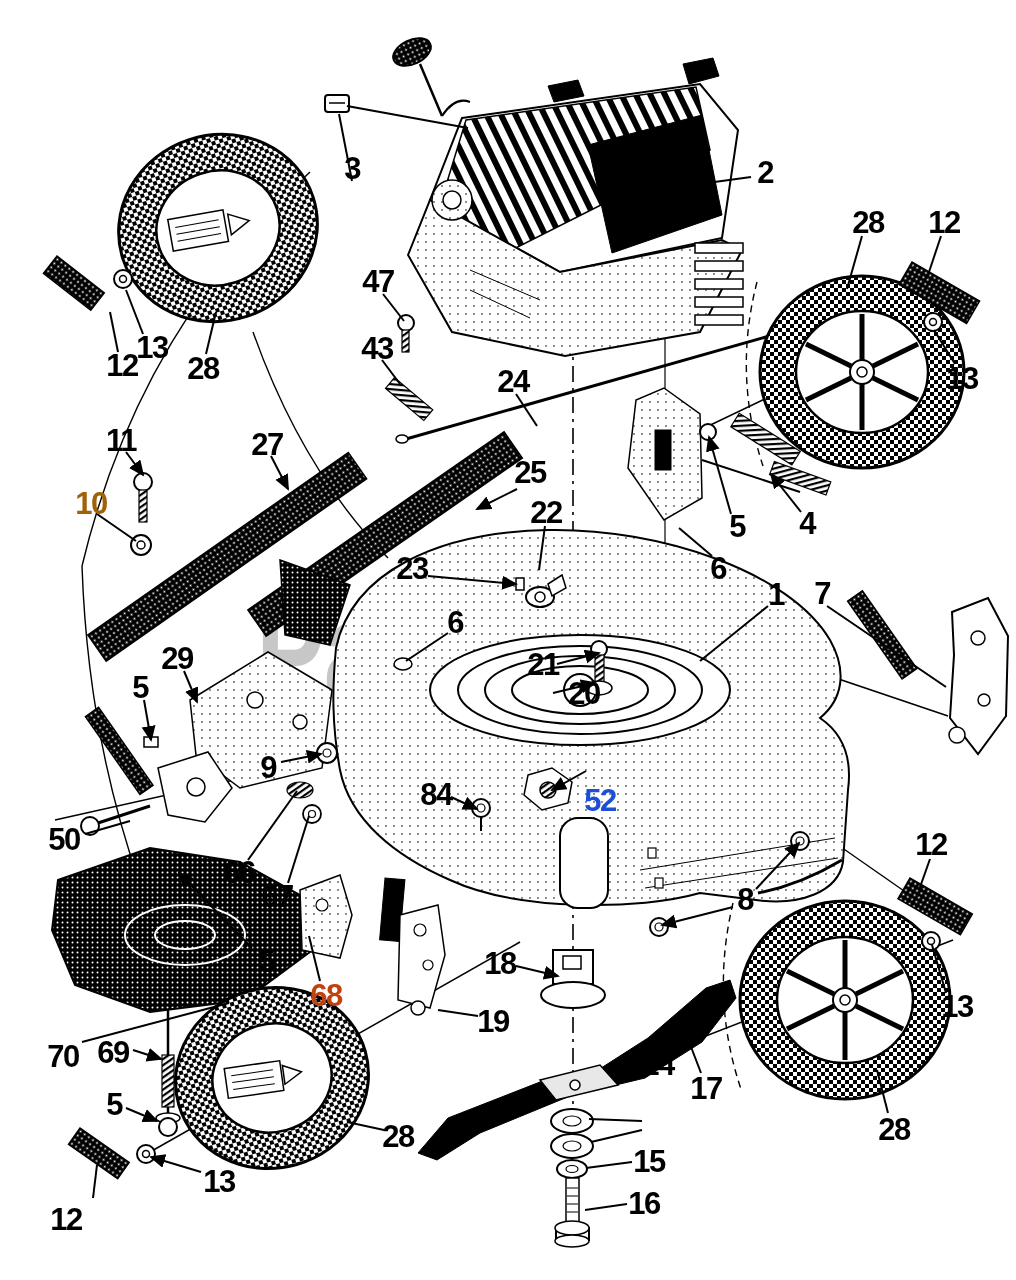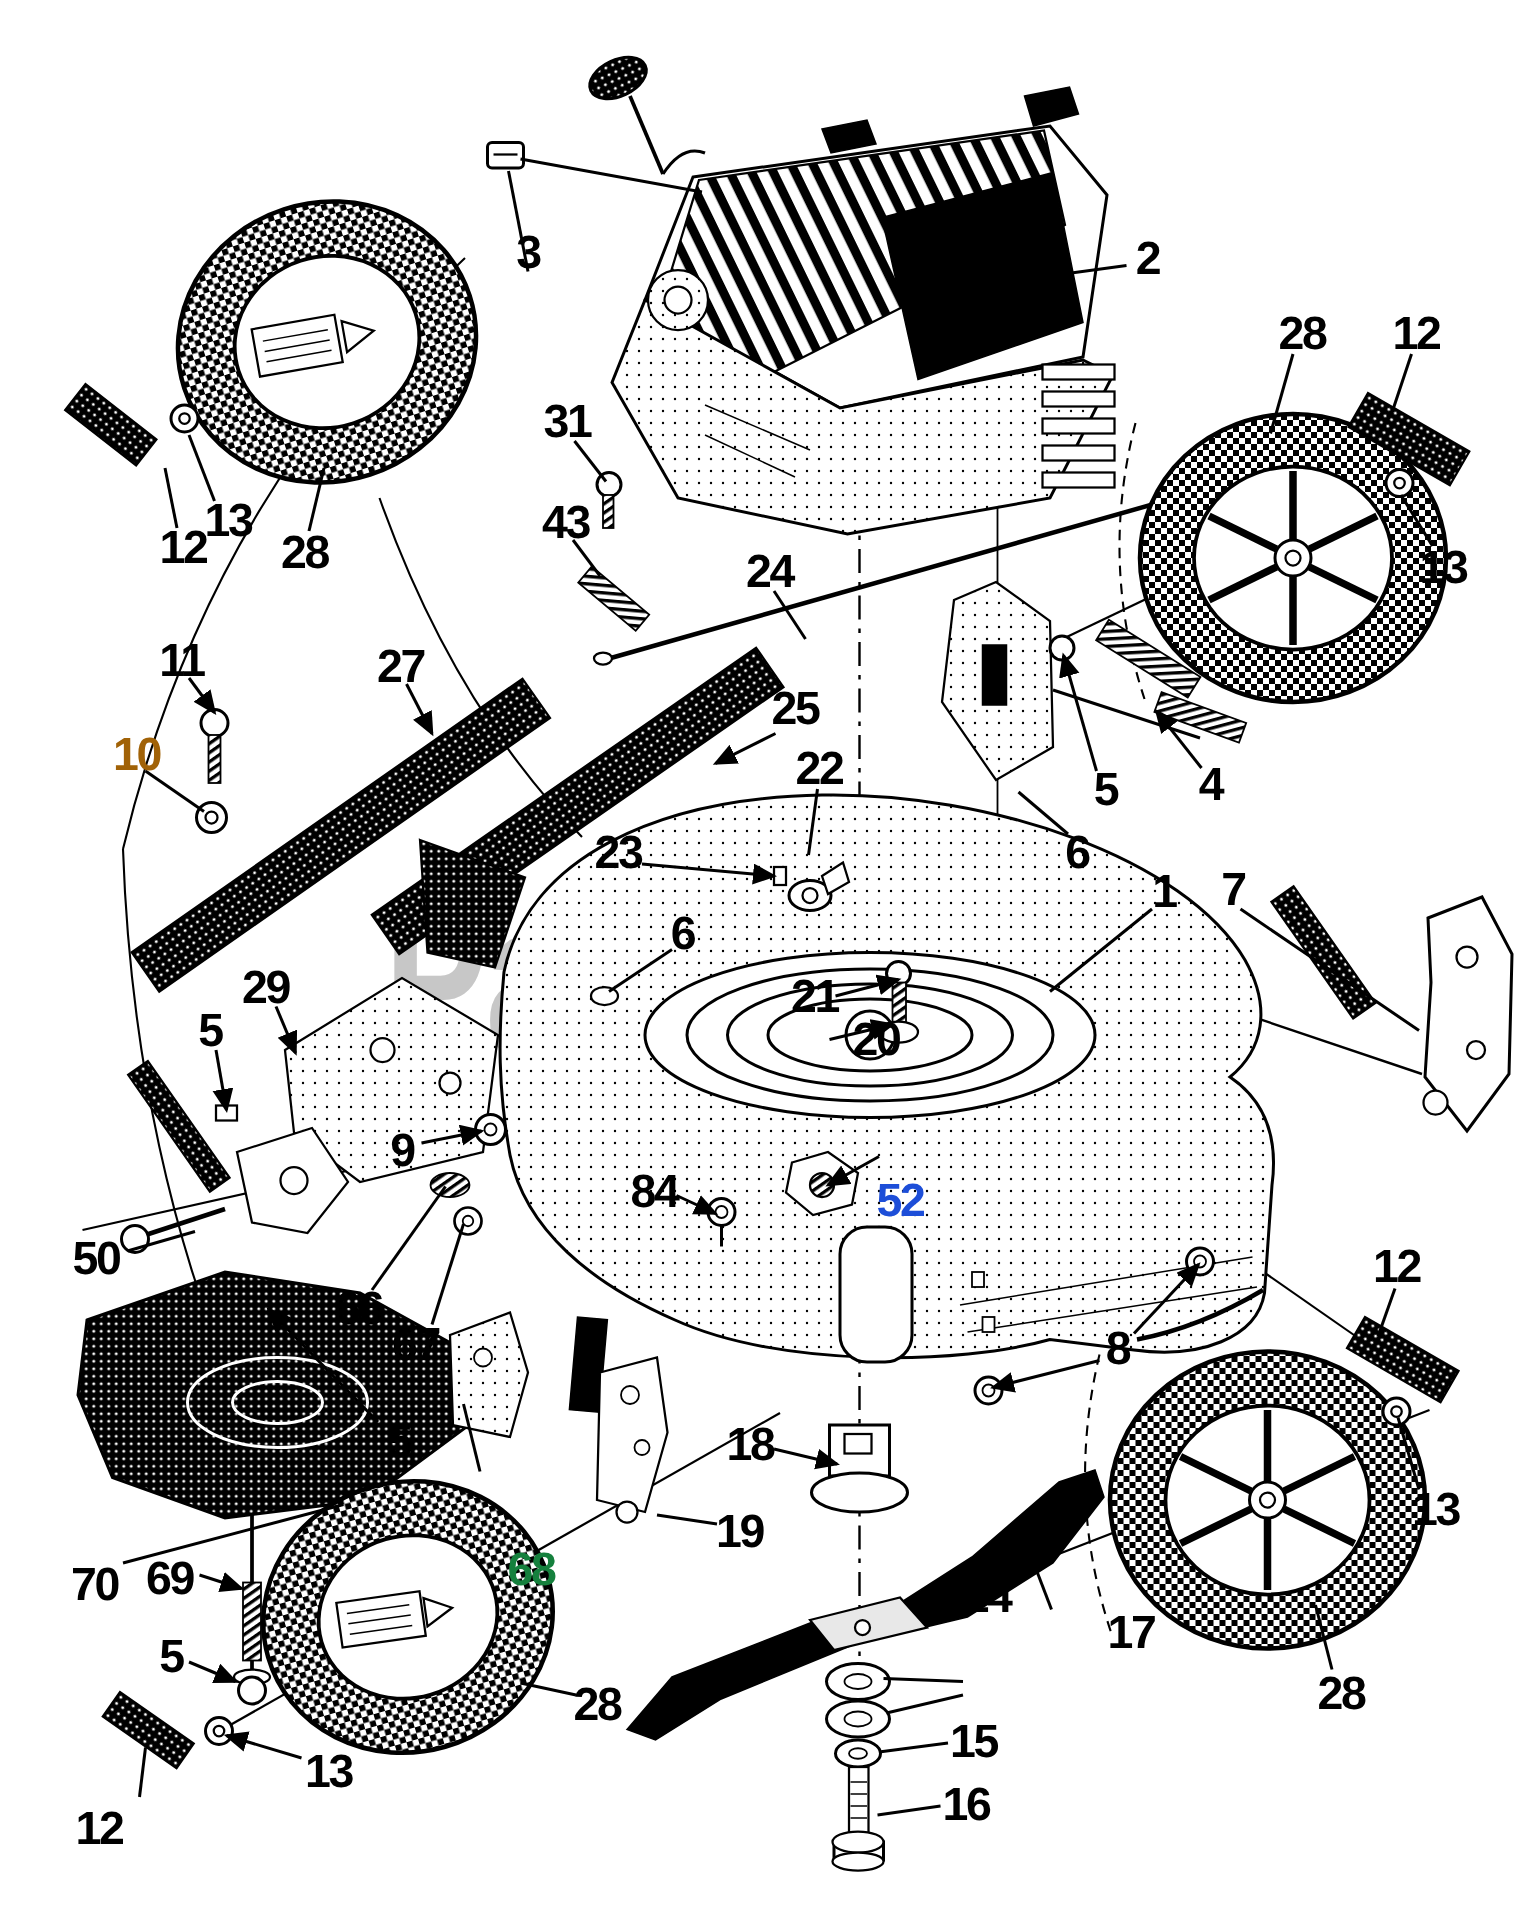--- a/index.html
+++ b/index.html
@@ -420,21 +420,21 @@
 
   <div id="callouts">
       <div class="callout" style="left: 352px; top: 168px; color: rgb(0, 0, 0);">3</div>
       <div class="callout" style="left: 765px; top: 172px; color: rgb(0, 0, 0);">2</div>
       <div class="callout" style="left: 868px; top: 222px; color: rgb(0, 0, 0);">28</div>
       <div class="callout" style="left: 944px; top: 222px; color: rgb(0, 0, 0);">12</div>
       <div class="callout" style="left: 962px; top: 378px; color: rgb(0, 0, 0);">13</div>
       <div class="callout" style="left: 152px; top: 347px; color: rgb(0, 0, 0);">13</div>
       <div class="callout" style="left: 122px; top: 365px; color: rgb(0, 0, 0);">12</div>
       <div class="callout" style="left: 203px; top: 368px; color: rgb(0, 0, 0);">28</div>
-      <div class="callout" style="left: 378px; top: 281px; color: rgb(0, 0, 0);">31</div>
+      <div class="callout" style="left: 378px; top: 281px; color: rgb(0, 0, 0);">47</div>
       <div class="callout" style="left: 377px; top: 348px; color: rgb(0, 0, 0);">43</div>
       <div class="callout" style="left: 513px; top: 381px; color: rgb(0, 0, 0);">24</div>
       <div class="callout" style="left: 121px; top: 440px; color: rgb(0, 0, 0);">11</div>
       <div class="callout" style="left: 267px; top: 444px; color: rgb(0, 0, 0);">27</div>
       <div class="callout" style="left: 91px; top: 503px; color: #a16207;">10</div>
       <div class="callout" style="left: 530px; top: 472px; color: rgb(0, 0, 0);">25</div>
       <div class="callout" style="left: 546px; top: 512px; color: rgb(0, 0, 0);">22</div>
       <div class="callout" style="left: 412px; top: 568px; color: rgb(0, 0, 0);">23</div>
       <div class="callout" style="left: 737px; top: 526px; color: rgb(0, 0, 0);">5</div>
       <div class="callout" style="left: 807px; top: 523px; color: rgb(0, 0, 0);">4</div>
@@ -446,31 +446,31 @@
       <div class="callout" style="left: 538px; top: 693px; color: rgb(0, 0, 0); margin-left: 46px;">20</div>
       <div class="callout" style="left: 177px; top: 658px; color: rgb(0, 0, 0);">29</div>
       <div class="callout" style="left: 140px; top: 687px; color: rgb(0, 0, 0);">5</div>
       <div class="callout" style="left: 268px; top: 767px; color: rgb(0, 0, 0);">9</div>
       <div class="callout" style="left: 600px; top: 759px; color: #1d4ed8; margin-top: 41px;">52</div>
       <div class="callout" style="left: 436px; top: 794px; color: rgb(0, 0, 0);">84</div>
       <div class="callout" style="left: 64px; top: 839px; color: rgb(0, 0, 0);">50</div>
       <div class="callout" style="left: 239px; top: 872px; color: rgb(0, 0, 0);">66</div>
       <div class="callout" style="left: 277px; top: 896px; color: rgb(0, 0, 0);">67</div>
       <div class="callout" style="left: 266px; top: 961px; color: rgb(0, 0, 0);">5</div>
-      <div class="callout" style="left: 326px; top: 1046px; color: #15803d; margin-left: 28px;">68</div>
+      <div class="callout" style="left: 326px; top: 995px; color: #c2410c;">68</div>
       <div class="callout" style="left: 500px; top: 963px; color: rgb(0, 0, 0);">18</div>
       <div class="callout" style="left: 493px; top: 1021px; color: rgb(0, 0, 0);">19</div>
       <div class="callout" style="left: 745px; top: 899px; color: rgb(0, 0, 0);">8</div>
       <div class="callout" style="left: 931px; top: 844px; color: rgb(0, 0, 0);">12</div>
       <div class="callout" style="left: 957px; top: 1006px; color: rgb(0, 0, 0);">13</div>
       <div class="callout" style="left: 894px; top: 1129px; color: rgb(0, 0, 0);">28</div>
       <div class="callout" style="left: 63px; top: 1056px; color: rgb(0, 0, 0);">70</div>
       <div class="callout" style="left: 113px; top: 1052px; color: rgb(0, 0, 0);">69</div>
       <div class="callout" style="left: 114px; top: 1104px; color: rgb(0, 0, 0);">5</div>
       <div class="callout" style="left: 398px; top: 1136px; color: rgb(0, 0, 0);">28</div>
-      <div class="callout" style="left: 706px; top: 1088px; color: rgb(0, 0, 0); margin-left: 48px;">17</div>
+      <div class="callout" style="left: 706px; top: 1088px; color: rgb(0, 0, 0);">17</div>
       <div class="callout" style="left: 658px; top: 1064px; color: rgb(0, 0, 0);">14</div>
       <div class="callout" style="left: 649px; top: 1161px; color: rgb(0, 0, 0);">15</div>
       <div class="callout" style="left: 644px; top: 1203px; color: rgb(0, 0, 0);">16</div>
       <div class="callout" style="left: 219px; top: 1181px; color: rgb(0, 0, 0);">13</div>
       <div class="callout" style="left: 66px; top: 1219px; color: rgb(0, 0, 0);">12</div>
     </div>
 </div>
 
 </body></html>

